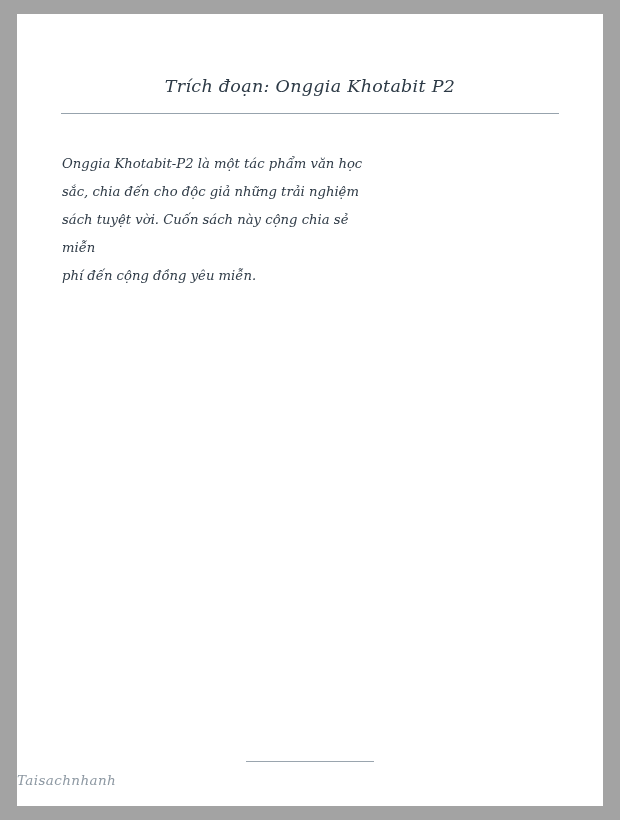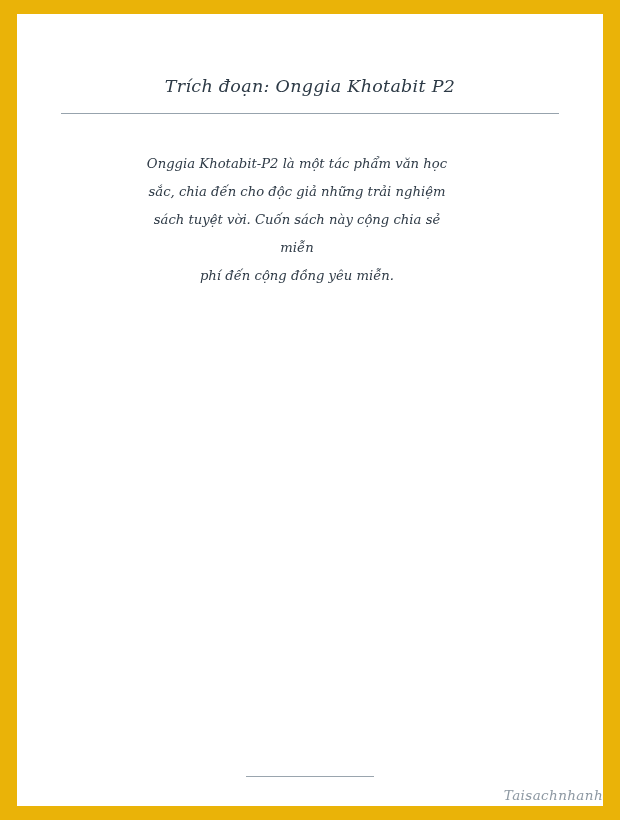--- a/index.html
+++ b/index.html
@@ -11,21 +11,21 @@
     height: 820px;
     background: #e8e8e8;
     font-family: "DejaVu Serif", serif;
     overflow: hidden;
   }
   .page-wrap {
     box-sizing: border-box;
     width: 620px;
     height: 820px;
     padding: 14px 17px;
-    background: #eab308;
+    background: #a3a3a3;
   }
   .page {
     box-sizing: border-box;
     width: 586px;
     height: 792px;
     background: #ffffff;
     position: relative;
     padding: 0;
   }
   .doc-title {
@@ -39,36 +39,35 @@
   }
   .title-rule {
     margin: 17px auto 0 auto;
     width: 498px;
     height: 1px;
     background: #97a3ad;
   }
   .body-block {
     margin: 36px 0 0 45px;
     width: 470px;
-    text-align: center;
   }
   .body-line {
     font-family: "DejaVu Serif", serif;
     font-style: italic;
     font-size: 13.2px;
     color: #2f3b47;
     line-height: 28px;
     white-space: pre;
   }
   .footer {
     position: absolute;
     left: 0;
     right: 0;
-    bottom: 3px;
-    text-align: right;
+    bottom: 18px;
+    text-align: left;
   }
   .footer-rule {
     margin: 0 auto 10px auto;
     width: 128px;
     height: 1px;
     background: #9aa5ae;
   }
   .footer-text {
     font-family: "DejaVu Serif", serif;
     font-style: italic;

